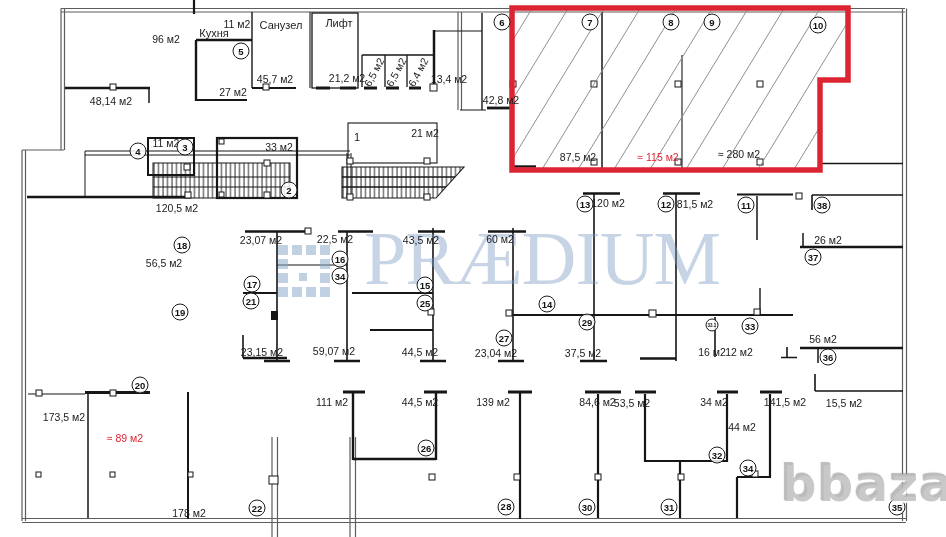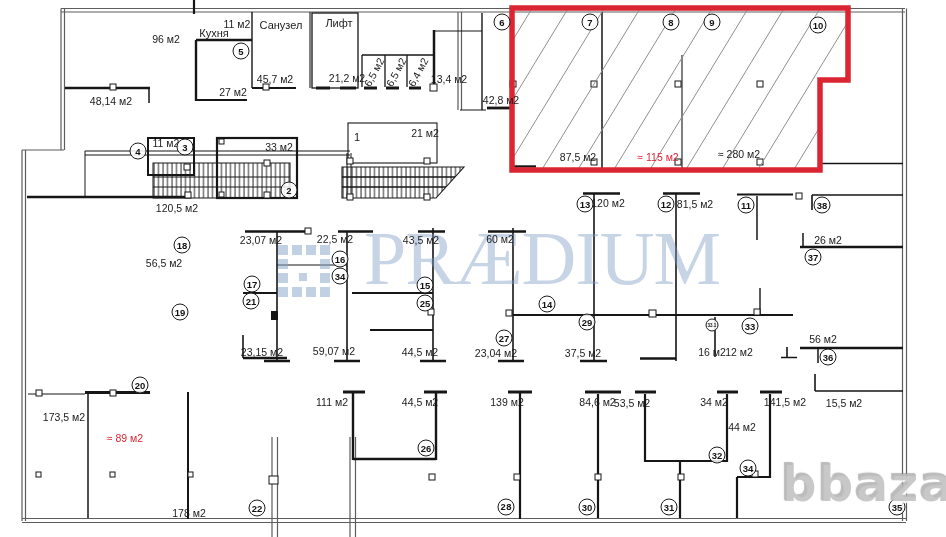--- a/index.html
+++ b/index.html
@@ -259,21 +259,21 @@
       <div class="lbl" style="left: 583px; top: 353px;">37,5 м2</div>
       <div class="lbl" style="left: 712px; top: 352px;">16 м2</div>
       <div class="lbl" style="left: 739px; top: 352px;">12 м2</div>
       <div class="lbl" style="left: 823px; top: 339px;">56 м2</div>
       <div class="lbl" style="left: 844px; top: 383px; margin-top: 20px;">15,5 м2</div>
       <div class="lbl" style="left: 64px; top: 417px;">173,5 м2</div>
       <div class="lbl red" style="left: 125px; top: 438px;">≈ 89 м2</div>
       <div class="lbl" style="left: 189px; top: 513px;">178 м2</div>
       <div class="lbl" style="left: 332px; top: 402px;">111 м2</div>
       <div class="lbl" style="left: 420px; top: 402px;">44,5 м2</div>
-      <div class="lbl" style="left: 507px; top: 402px; text-align: center;">139 м2</div>
+      <div class="lbl" style="left: 493px; top: 402px; text-align: center;">139 м2</div>
       <div class="lbl" style="left: 584px; top: 402px; padding-left: 27px;">84,6 м2</div>
       <div class="lbl" style="left: 632px; top: 403px;">53,5 м2</div>
       <div class="lbl" style="left: 714px; top: 402px;">34 м2</div>
       <div class="lbl" style="left: 742px; top: 427px;">44 м2</div>
       <div class="lbl" style="left: 785px; top: 402px;">141,5 м2</div>
     </div>
   <div id="badges">
       <div class="badge" style="left: 289px; top: 190px;">2</div>
       <div class="badge" style="left: 185px; top: 147px;">3</div>
       <div class="badge" style="left: 138px; top: 151px;">4</div>

